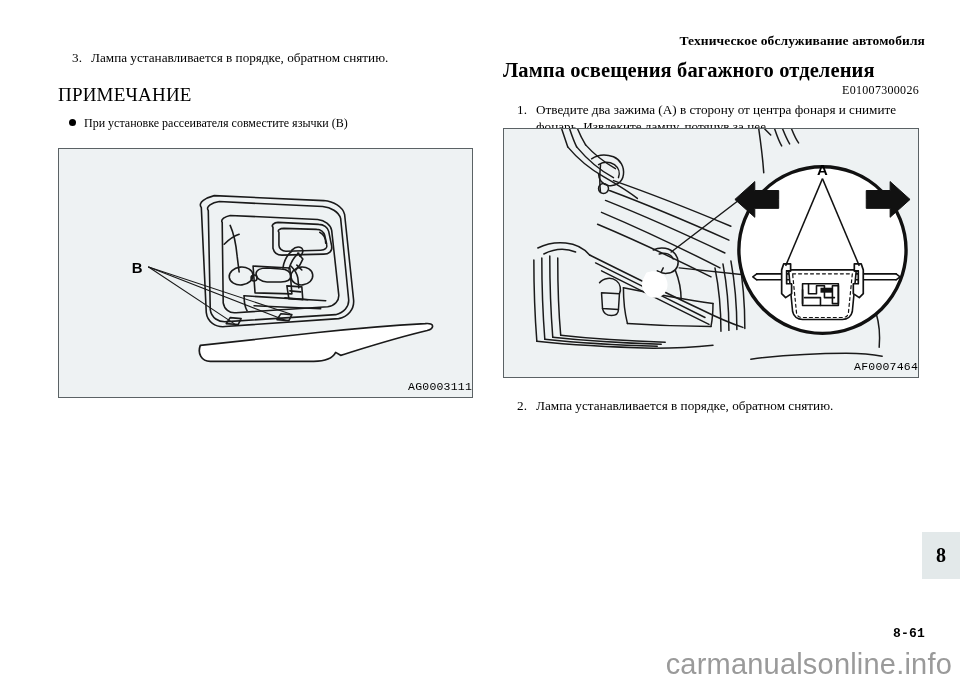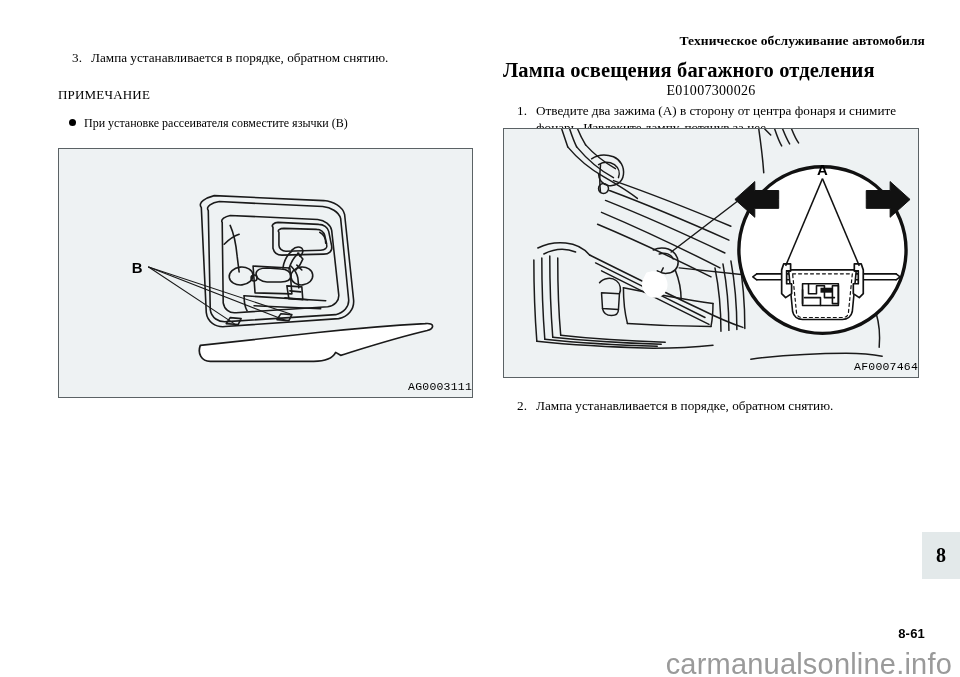--- a/index.html
+++ b/index.html
@@ -55,21 +55,21 @@
   .num-item .num {
     position: absolute;
     left: 8px;
     top: 0;
     width: 16px;
     text-align: right;
   }
 
   
   .note-title {
-    font-size: 13px;
+    font-size: 19px;
     line-height: 16px;
     letter-spacing: 0.2px;
     margin-top: 20px;
   }
   .bullet-item {
     position: relative;
     padding-left: 26px;
     font-size: 12px;
     line-height: 16.5px;
     margin-top: 12px;
@@ -127,23 +127,23 @@
   .section-heading {
     font-family: "Liberation Serif", serif;
     font-weight: bold;
     font-size: 20.5px;
     line-height: 24px;
     letter-spacing: 0.1px;
     white-space: nowrap;
     margin-top: 8px;
   }
   .ref-code {
-    text-align: center;
+    text-align: right;
     font-family: "Liberation Serif", serif;
-    font-size: 14px;
+    font-size: 12px;
     letter-spacing: 0.3px;
     margin-top: 1px;
     margin-bottom: 4px;
   }
 
   
   #after-fig-right {
     position: absolute;
     left: 503px;
     top: 398px;
@@ -164,21 +164,21 @@
     font-family: "Liberation Serif", serif;
     font-weight: bold;
     font-size: 20px;
   }
 
   
   #page-number {
     position: absolute;
     right: 35px;
     bottom: 36px;
-    font-family: Liberation Sans, sans-serif;
+    font-family: Liberation Mono, monospace;
     font-weight: bold;
     font-size: 13px;
     letter-spacing: 0.2px;
   }
 
   
   #watermark {
     position: absolute;
     right: 8px;
     bottom: -4px;

